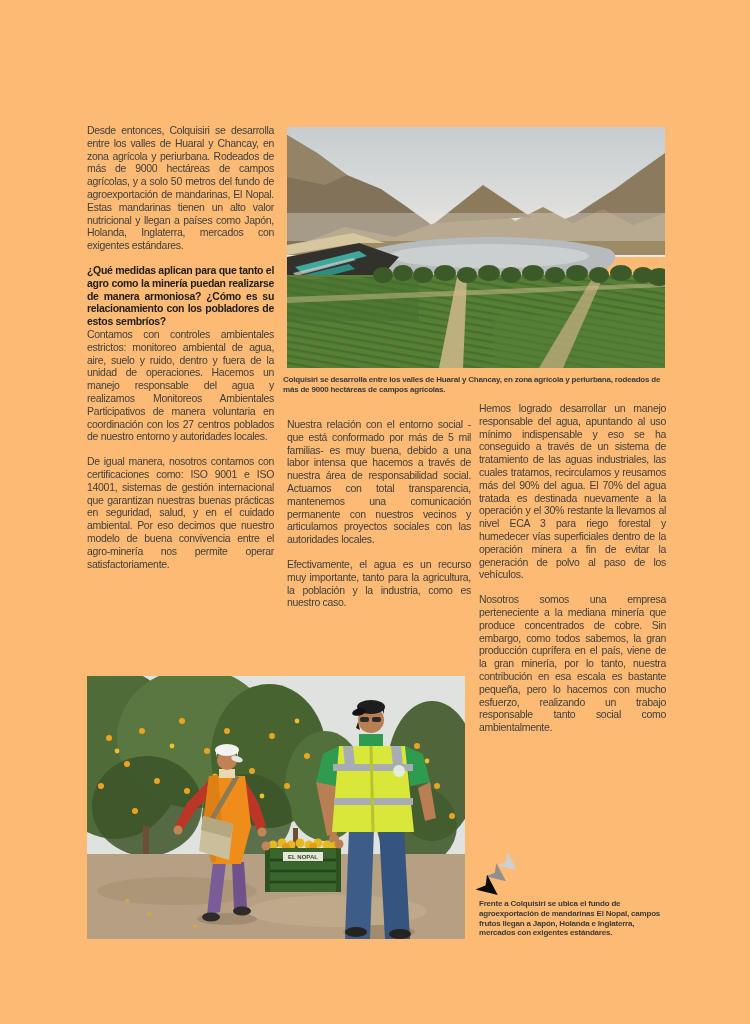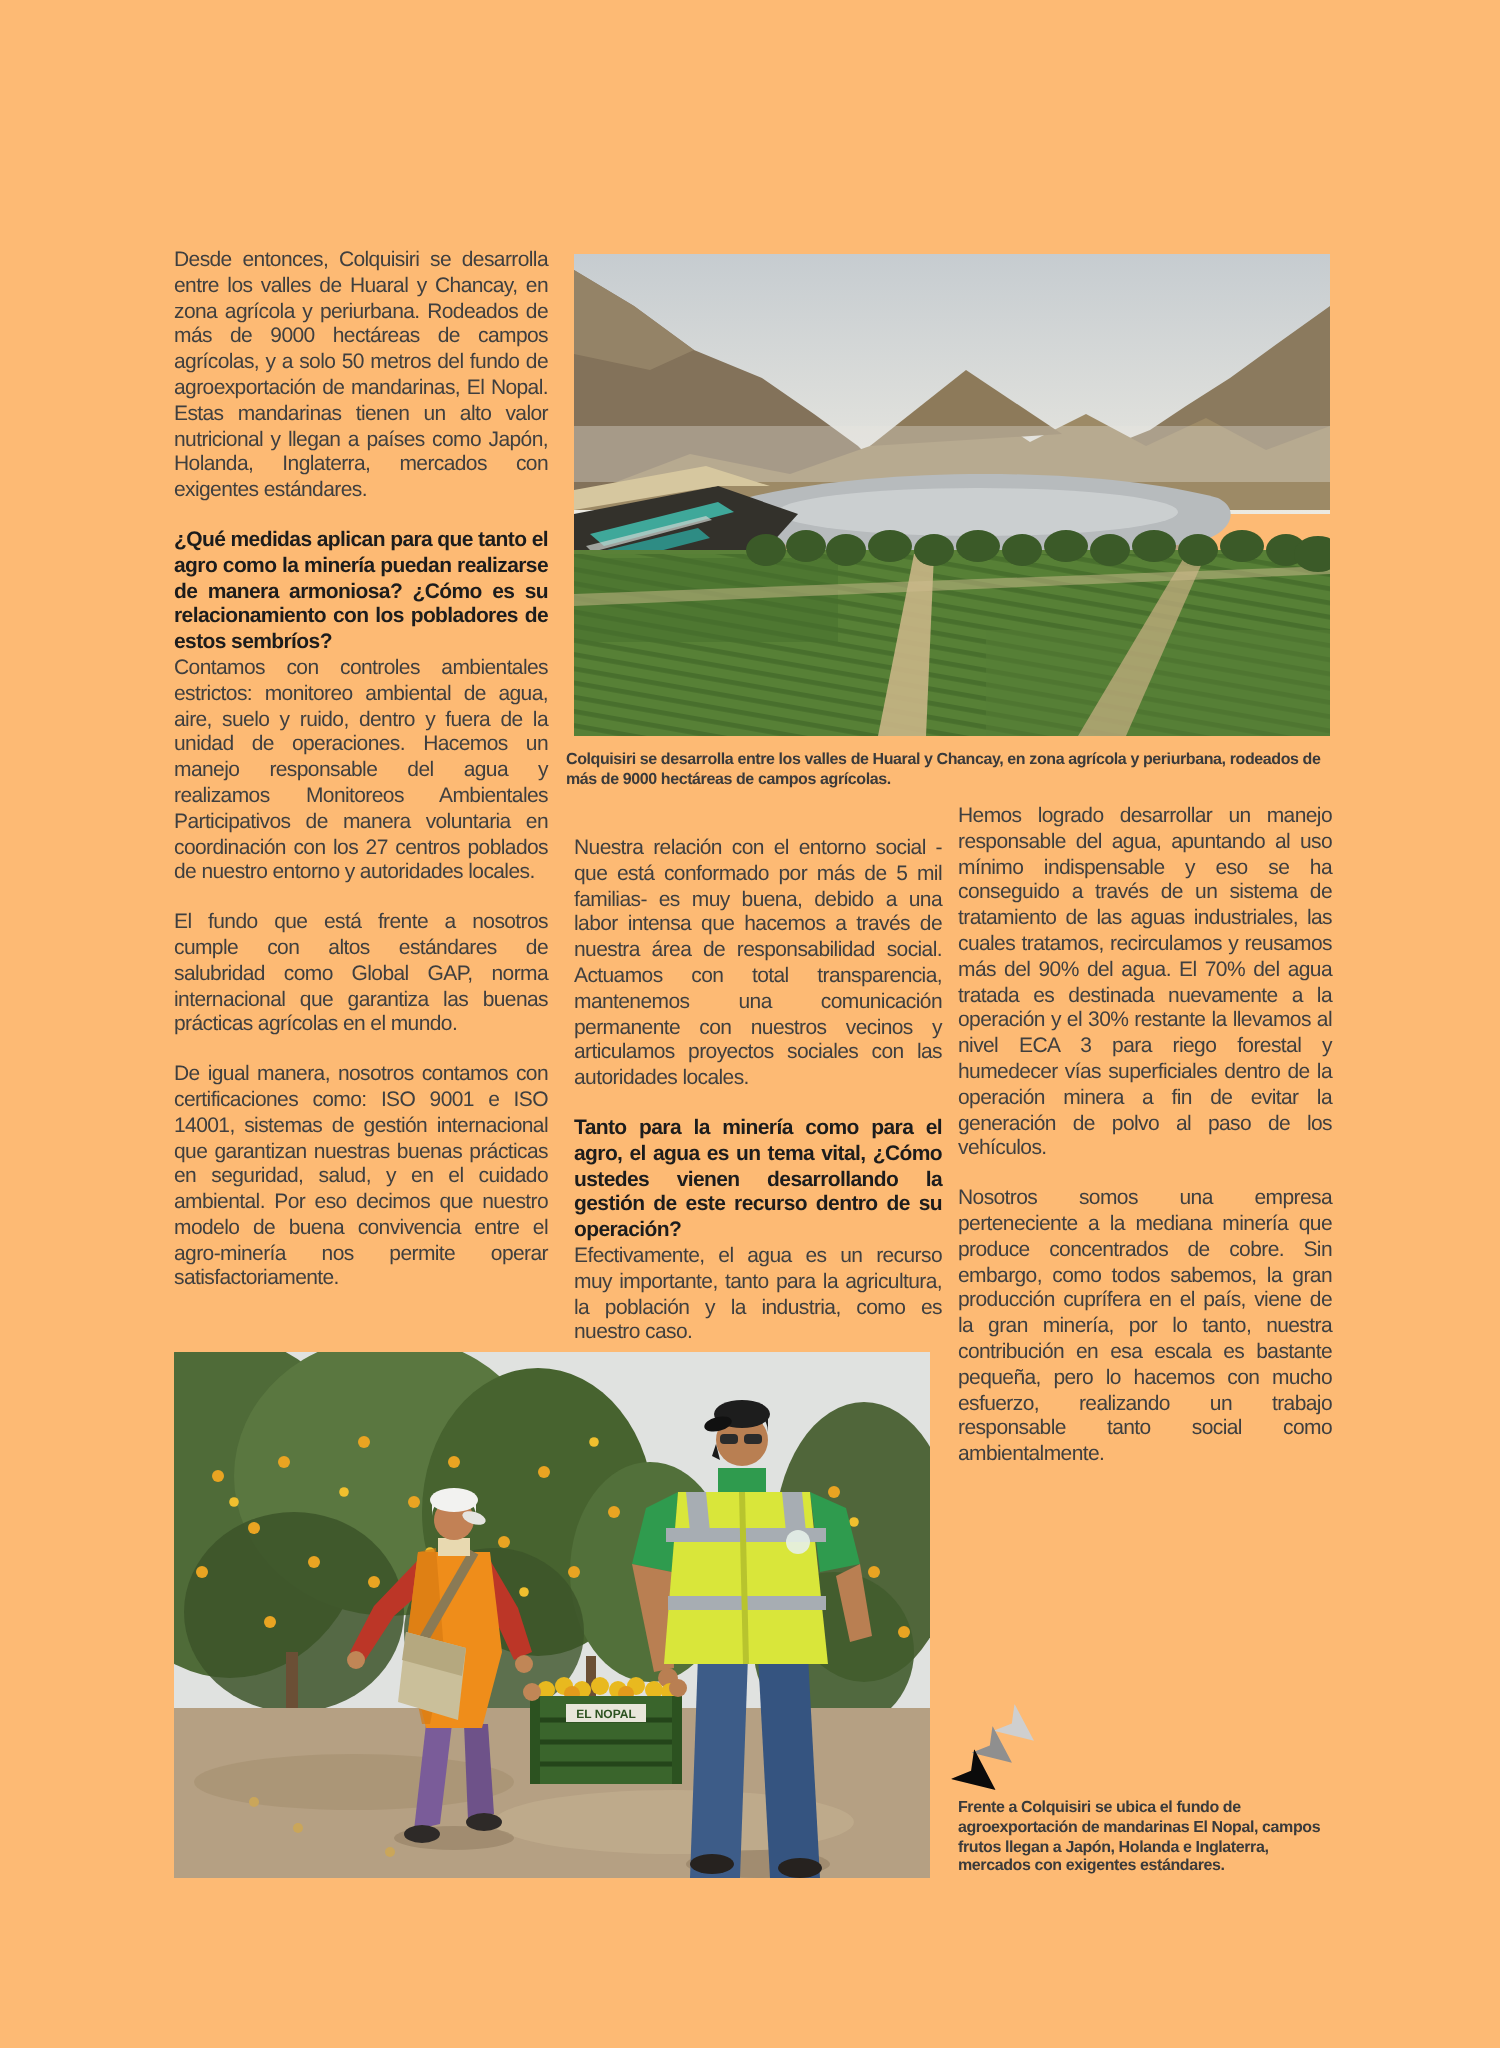--- a/index.html
+++ b/index.html
@@ -28,21 +28,20 @@
 </style>
 </head>
 <body>
 
 <div class="page">
 
   <div class="col" style="left:87px; top:124px; width:187px;">
     <p class="para">Desde entonces, Colquisiri se desarrolla entre los valles de Huaral y Chancay, en zona agrícola y periurbana. Rodeados de más de 9000 hectáreas de campos agrícolas, y a solo 50 metros del fundo de agroexportación de mandarinas, El Nopal. Estas mandarinas tienen un alto valor nutricional y llegan a países como Japón, Holanda, Inglaterra, mercados con exigentes estándares.</p>
     <p class="para q">¿Qué medidas aplican para que tanto el agro como la minería puedan realizarse de manera armoniosa? ¿Cómo es su relacionamiento con los pobladores de estos sembríos?</p>
     <p class="para">Contamos con controles ambientales estrictos: monitoreo ambiental de agua, aire, suelo y ruido, dentro y fuera de la unidad de operaciones. Hacemos un manejo responsable del agua y realizamos Monitoreos Ambientales Participativos de manera voluntaria en coordinación con los 27 centros poblados de nuestro entorno y autoridades locales.</p>
-    <p class="para">El fundo que está frente a nosotros cumple con altos estándares de salubridad como Global GAP, norma internacional que garantiza las buenas prácticas agrícolas en el mundo.</p>
     <p class="para">De igual manera, nosotros contamos con certificaciones como: ISO 9001 e ISO 14001, sistemas de gestión internacional que garantizan nuestras buenas prácticas en seguridad, salud, y en el cuidado ambiental. Por eso decimos que nuestro modelo de buena convivencia entre el agro-minería nos permite operar satisfactoriamente.</p>
   </div>
 
   <div class="photo" style="left:287px; top:127px; width:378px; height:241px;">
     <svg viewBox="0 0 378 241">
       <defs>
         <linearGradient id="sky1" x1="0" y1="0" x2="0" y2="1">
           <stop offset="0" stop-color="#c6ccd0"></stop>
             <stop offset="1" stop-color="#eceae2"></stop>
         </linearGradient>
@@ -93,21 +92,20 @@
           <ellipse cx="334" cy="146" rx="11" ry="8"></ellipse>
         <ellipse cx="356" cy="148" rx="10" ry="8"></ellipse>
           <ellipse cx="372" cy="150" rx="12" ry="9"></ellipse>
       </g>
     </svg>
   </div>
   <div class="caption" style="left:283px; top:375px; width:378px;">Colquisiri se desarrolla entre los valles de Huaral y Chancay, en zona agrícola y periurbana, rodeados de más de 9000 hectáreas de campos agrícolas.</div>
 
   <div class="col" style="left:287px; top:402px; width:184px;margin-top:16px;">
     <p class="para">Nuestra relación con el entorno social -que está conformado por más de 5 mil familias- es muy buena, debido a una labor intensa que hacemos a través de nuestra área de responsabilidad social. Actuamos con total transparencia, mantenemos una comunicación permanente con nuestros vecinos y articulamos proyectos sociales con las autoridades locales.</p>
-    <p class="para q">Tanto para la minería como para el agro, el agua es un tema vital, ¿Cómo ustedes vienen desarrollando la gestión de este recurso dentro de su operación?</p>
     <p class="para">Efectivamente, el agua es un recurso muy importante, tanto para la agricultura, la población y la industria, como es nuestro caso.</p>
   </div>
 
   <div class="col" style="left:479px; top:402px; width:187px;">
     <p class="para">Hemos logrado desarrollar un manejo responsable del agua, apuntando al uso mínimo indispensable y eso se ha conseguido a través de un sistema de tratamiento de las aguas industriales, las cuales tratamos, recirculamos y reusamos más del 90% del agua. El 70% del agua tratada es destinada nuevamente a la operación y el 30% restante la llevamos al nivel ECA 3 para riego forestal y humedecer vías superficiales dentro de la operación minera a fin de evitar la generación de polvo al paso de los vehículos.</p>
     <p class="para">Nosotros somos una empresa perteneciente a la mediana minería que produce concentrados de cobre. Sin embargo, como todos sabemos, la gran producción cuprífera en el país, viene de la gran minería, por lo tanto, nuestra contribución en esa escala es bastante pequeña, pero lo hacemos con mucho esfuerzo, realizando un trabajo responsable tanto social como ambientalmente.</p>
   </div>
 
   <div class="photo" style="left:87px; top:676px; width:378px; height:263px;">
     <svg viewBox="0 0 378 263">

